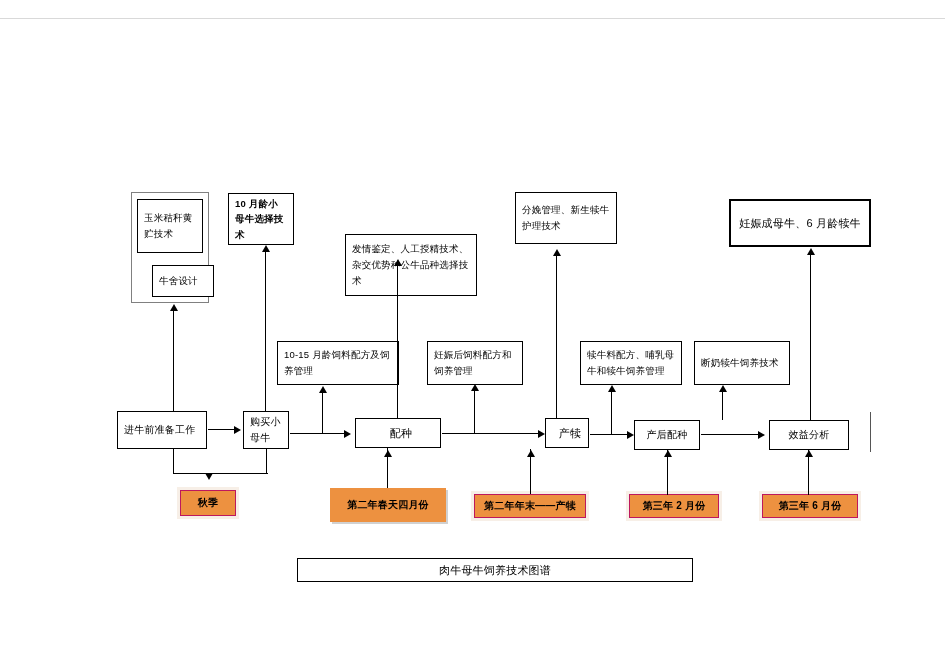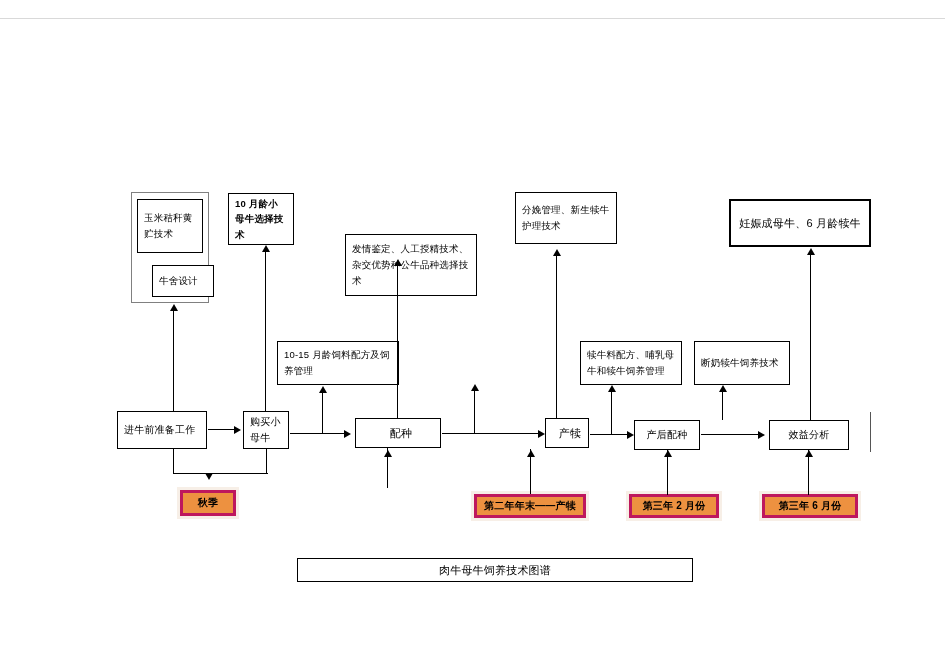--- a/index.html
+++ b/index.html
@@ -55,21 +55,21 @@
     background: #ED9140;
     border: none;
     color: #000;
     font-size: 10px;
     justify-content: center;
     text-align: center;
     box-shadow: 2px 2px 0 rgba(0,0,0,0.18);
     font-weight: 600;
   }
   .node.stage.framed {
-    border: 3px solid #be185d;
+    border: 1px solid #be185d;
     background: #ED9140;
     box-shadow: none;
     outline: 3px solid #f7efe7;
   }
   .node.main {
     font-size: 11px;
     justify-content: center;
     text-align: center;
     border: 1.4px solid #000;
     padding-left: 12px;
@@ -131,20 +131,23 @@
   </div>
 
   <div class="node bold-border center" style="left:729px; top:199px; width:142px; height:48px; font-size:11px;">
     <span>妊娠成母牛、6 月龄犊牛</span>
   </div>
 
   <div class="node" style="left:277px; top:341px; width:122px; height:44px;">
     <span>10-15 月龄饲料配方及饲养管理</span>
   </div>
 
+  <div class="node" style="left:427px; top:341px; width:96px; height:44px;">
+    <span>妊娠后饲料配方和饲养管理</span>
+  </div>
 
   <div class="node heavy" style="left:580px; top:341px; width:102px; height:44px;">
     <span>犊牛料配方、哺乳母牛和犊牛饲养管理</span>
   </div>
 
   <div class="node" style="left:694px; top:341px; width:96px; height:44px;">
     <span>断奶犊牛饲养技术</span>
   </div>
 
   <div class="node" style="left:117px; top:411px; width:90px; height:38px; font-size:10px;">
@@ -168,20 +171,23 @@
   </div>
 
   <div class="node heavy center" style="left:769px; top:420px; width:80px; height:30px; font-size:10px;">
     <span>效益分析</span>
   </div>
 
   <div class="node stage framed" style="left:180px; top:490px; width:56px; height:26px;">
     <span>秋季</span>
   </div>
 
+  <div class="node stage" style="left:330px; top:488px; width:116px; height:34px;">
+    <span>第二年春天四月份</span>
+  </div>
 
   <div class="node stage framed" style="left:474px; top:494px; width:112px; height:24px;">
     <span>第二年年末——产犊</span>
   </div>
 
   <div class="node stage framed" style="left:629px; top:494px; width:90px; height:24px;">
     <span>第三年 2 月份</span>
   </div>
 
   <div class="node stage framed" style="left:762px; top:494px; width:96px; height:24px;">

